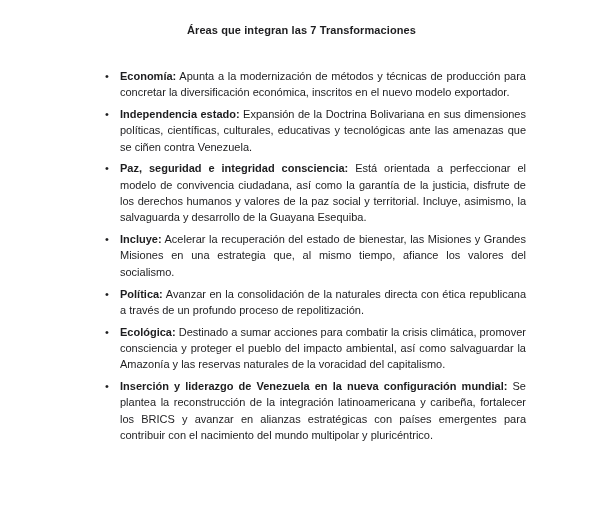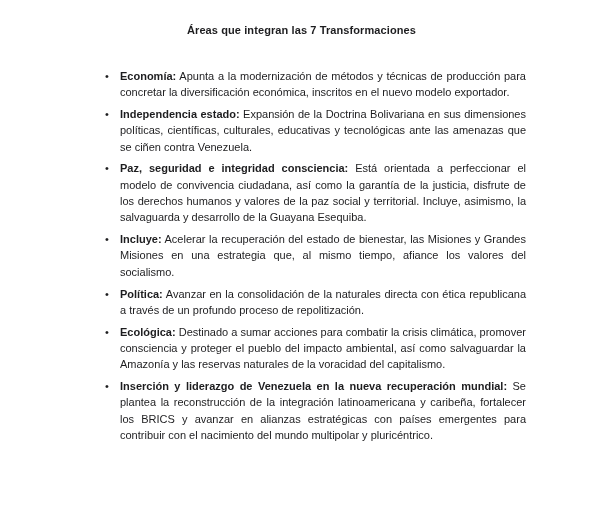--- a/index.html
+++ b/index.html
@@ -72,16 +72,16 @@
     <li><span class="bullet">•</span><span class="label">Independencia estado:</span> <span>Expansión de la Doctrina Bolivariana en sus dimensiones políticas, científicas, culturales, educativas y tecnológicas ante las amenazas que se ciñen contra Venezuela.</span></li>
 
     <li><span class="bullet">•</span><span class="label">Paz, seguridad e integridad consciencia:</span> <span>Está orientada a perfeccionar el modelo de convivencia ciudadana, así como la garantía de la justicia, disfrute de los derechos humanos y valores de la paz social y territorial. Incluye, asimismo, la salvaguarda y desarrollo de la Guayana Esequiba.</span></li>
 
     <li><span class="bullet">•</span><span class="label">Incluye:</span> <span>Acelerar la recuperación del estado de bienestar, las Misiones y Grandes Misiones en una estrategia que, al mismo tiempo, afiance los valores del socialismo.</span></li>
 
     <li><span class="bullet">•</span><span class="label">Política:</span> <span>Avanzar en la consolidación de la naturales directa con ética republicana a través de un profundo proceso de repolitización.</span></li>
 
     <li><span class="bullet">•</span><span class="label">Ecológica:</span> <span>Destinado a sumar acciones para combatir la crisis climática, promover consciencia y proteger el pueblo del impacto ambiental, así como salvaguardar la Amazonía y las reservas naturales de la voracidad del capitalismo.</span></li>
 
-    <li><span class="bullet">•</span><span class="label">Inserción y liderazgo de Venezuela en la nueva recuperación mundial:</span> <span>Se plantea la reconstrucción de la integración latinoamericana y caribeña, fortalecer los BRICS y avanzar en alianzas estratégicas con países emergentes para contribuir con el nacimiento del mundo multipolar y pluricéntrico.</span></li>
+    <li><span class="bullet">•</span><span class="label">Inserción y liderazgo de Venezuela en la nueva configuración mundial:</span> <span>Se plantea la reconstrucción de la integración latinoamericana y caribeña, fortalecer los BRICS y avanzar en alianzas estratégicas con países emergentes para contribuir con el nacimiento del mundo multipolar y pluricéntrico.</span></li>
 
   </ul>
 </div>
 
 </body></html>

